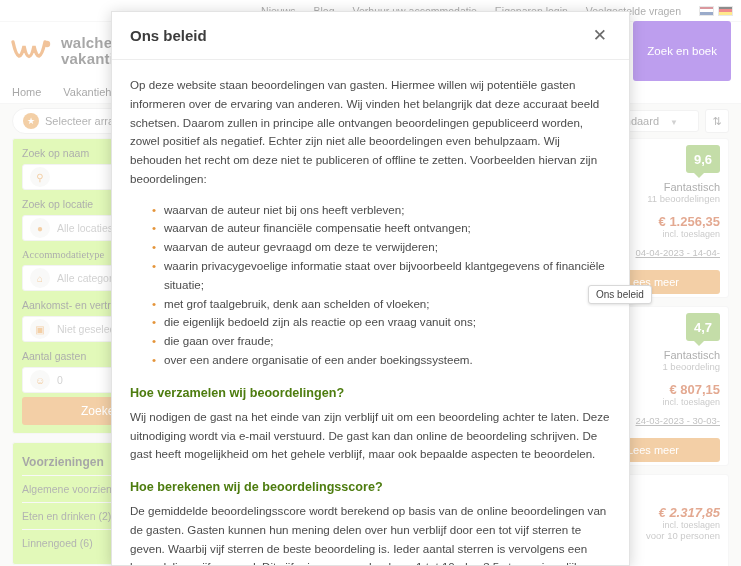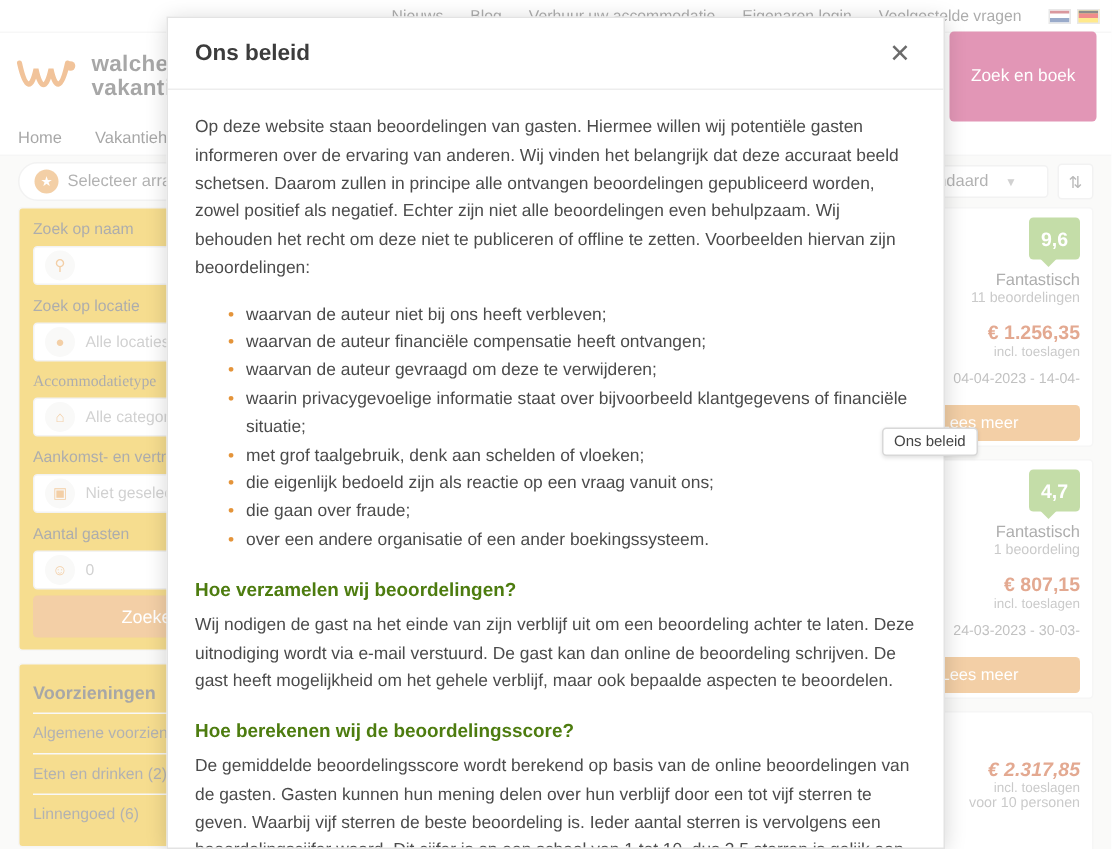--- a/index.html
+++ b/index.html
@@ -62,21 +62,21 @@
     width: 44px; height: 30px;
     color: #e07b1f;
     display:flex; align-items:center; justify-content:center;
   }
   .logo-text { line-height: 1.05; }
   .logo-text .l1 { font-size: 15px; font-weight: bold; color: #3c3c3c; letter-spacing: .2px;}
   .logo-text .l2 { font-size: 15px; font-weight: bold; color: #3c3c3c; letter-spacing: .2px;}
   .header-spacer { flex: 1; }
   .header-link { font-size: 11px; color: #4a4a4a; }
   .btn-primary {
-    background: #be185d;
+    background: #6d28d9;
     color: #ffffff;
     font-size: 11.5px;
     padding: 24px 14px;
     border-radius: 3px;
     border: none;
     white-space: nowrap;
     cursor: pointer;
   }
 
   
@@ -131,21 +131,21 @@
   
   .content {
     display: flex;
     gap: 10px;
     padding: 0 12px;
   }
   .sidebar { width: 178px; flex: 0 0 178px; }
   .results { flex: 1; }
 
   .panel {
-    background: #eab308;
+    background: #bef264;
     border: 1px solid #eaeaea;
     border-radius: 3px;
     padding: 8px 9px;
     margin-bottom: 8px;
   }
   .panel-label { font-size: 10.5px; color: #4a4a4a; margin-bottom: 5px; }
   .field {
     display: flex; align-items: center; gap: 7px;
     border: 1px solid #e4e4e4; border-radius: 3px;
     height: 26px; padding: 0 7px;
@@ -190,21 +190,21 @@
   }
   .score-badge::after {
     content:""; position:absolute; bottom:-5px; left:7px;
     border-left:6px solid transparent; border-right:6px solid transparent;
     border-top:6px solid #7db33f;
   }
   .rating-word { font-size: 11px; color: #4a4a4a; margin-top: 34px;}
   .rating-sub { font-size: 9.5px; color: #8a8a8a; }
   .price { font-size: 13px; font-weight: bold; color: #c2410c; margin-top: 10px;}
   .price-sub { font-size: 9px; color: #8a8a8a; }
-  .dates { font-size: 9.5px; color: #777; margin-top: 8px; }
+  .dates { font-size: 9.5px; color: #777; margin-top: 8px; text-decoration: underline; }
   .more-btn {
     background: #e4943a; color:#fff; border:none; border-radius:3px;
     font-size: 11px; padding: 6px 0; width: 100%; margin-top: 12px; cursor:pointer;
   }
   .persons { font-size: 9.5px; color:#8a8a8a; }
 
   
   .tooltip-chip {
     position: absolute;
     left: 588px; top: 285px;

